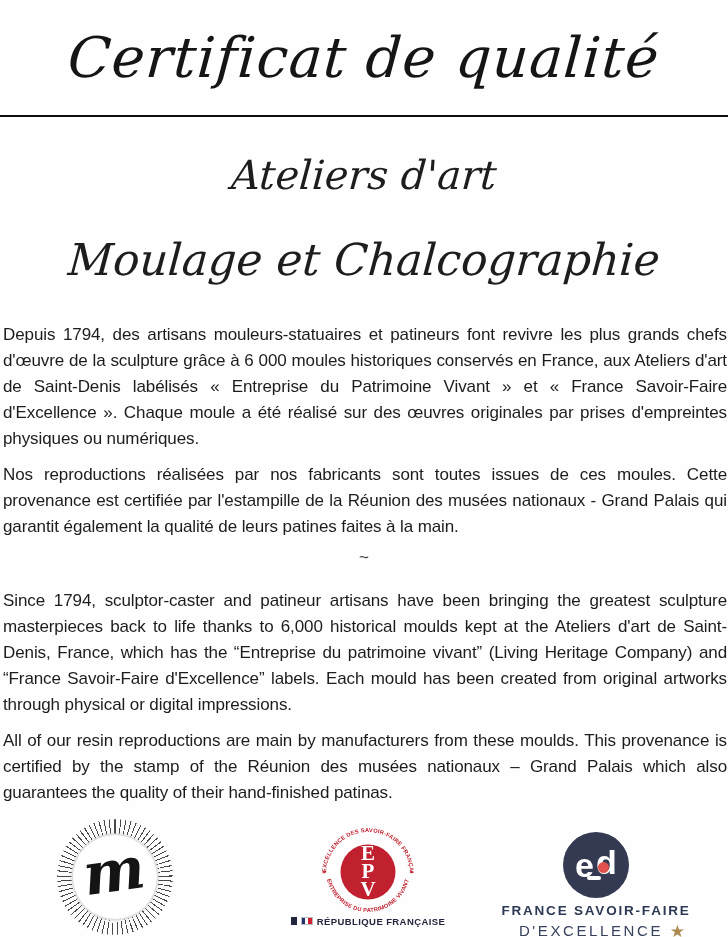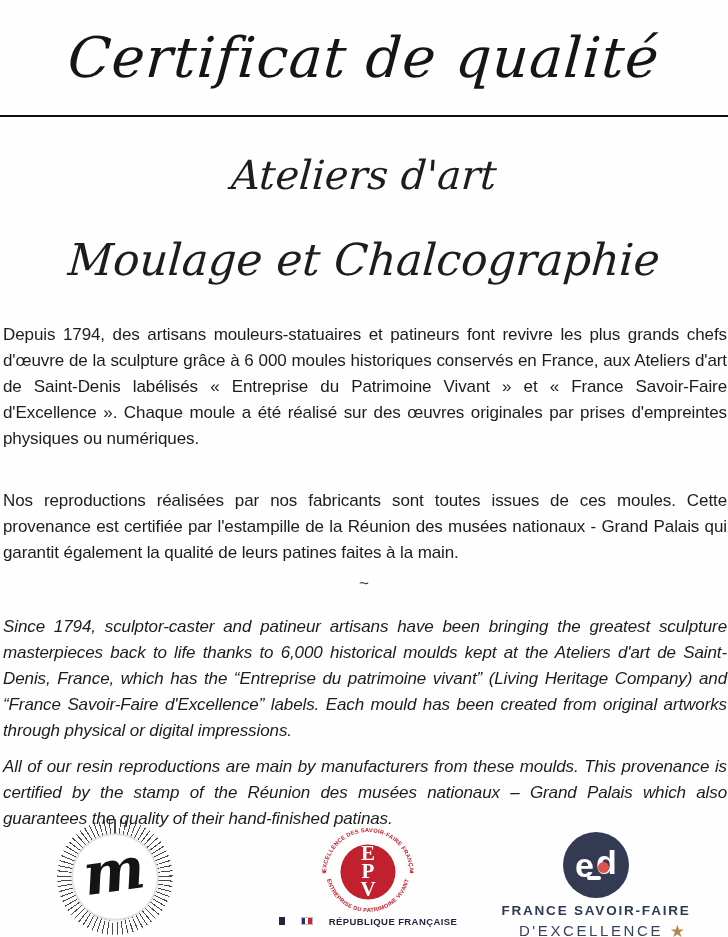--- a/index.html
+++ b/index.html
@@ -41,22 +41,22 @@
   
   .para {
     font-size: 17px;
     line-height: 26px;
     text-align: justify;
     padding: 0 1px 0 3px;
     color: #1c1c1c;
     letter-spacing: -0.1px;
   }
   .para.fr1 { margin-top: 27px; }
-  .para.fr2 { margin-top: 36px; }
-  .para.en  { font-style: italic; }
+  .para.fr2 { margin-top: 10px; }
+  .para.en  { }
   .para.en1 { margin-top: 18px; }
   .para.en2 { margin-top: 10px; }
 
   .tilde-sep {
     margin-top: 6px;
     text-align: center;
     font-size: 17px;
     line-height: 24px;
     color: #3a3a3a;
   }
@@ -85,21 +85,21 @@
     transform: rotate(-8deg) translateY(-6px);
   }
 
   
   .epv { position: absolute; left: 318px; top: 10px; width: 100px; height: 100px; }
   .epv svg { width: 100px; height: 100px; display: block; }
   .epv-arc-text { font-family: "Liberation Sans", sans-serif; font-weight: 700; font-size: 5.7px; letter-spacing: 0.25px; fill: #c1212f; }
   .epv-letter { font-family: "Liberation Serif", serif; font-weight: 700; fill: #ffffff; font-size: 21px; }
   .epv-caption {
     position: absolute; left: 268px; top: 102px; width: 200px; height: 14px;
-    display: flex; align-items: center; justify-content: center; gap: 16px;
+    display: flex; align-items: center; justify-content: center; gap: 4px;
   }
   .epv-caption-text {
     font-size: 9.5px; font-weight: 700; letter-spacing: 0.4px; color: #22253d;
     white-space: nowrap;
   }
   .flag { width: 12px; height: 8px; display: inline-flex; border: 0.5px solid #bbb; }
   .flag .b { flex: 1; background: #23326e; }
   .flag .w { flex: 1; background: #ffffff; }
   .flag .r { flex: 1; background: #d21f31; }
   .marianne-sq { width: 6px; height: 8px; background: #22253d; display: inline-block; }

